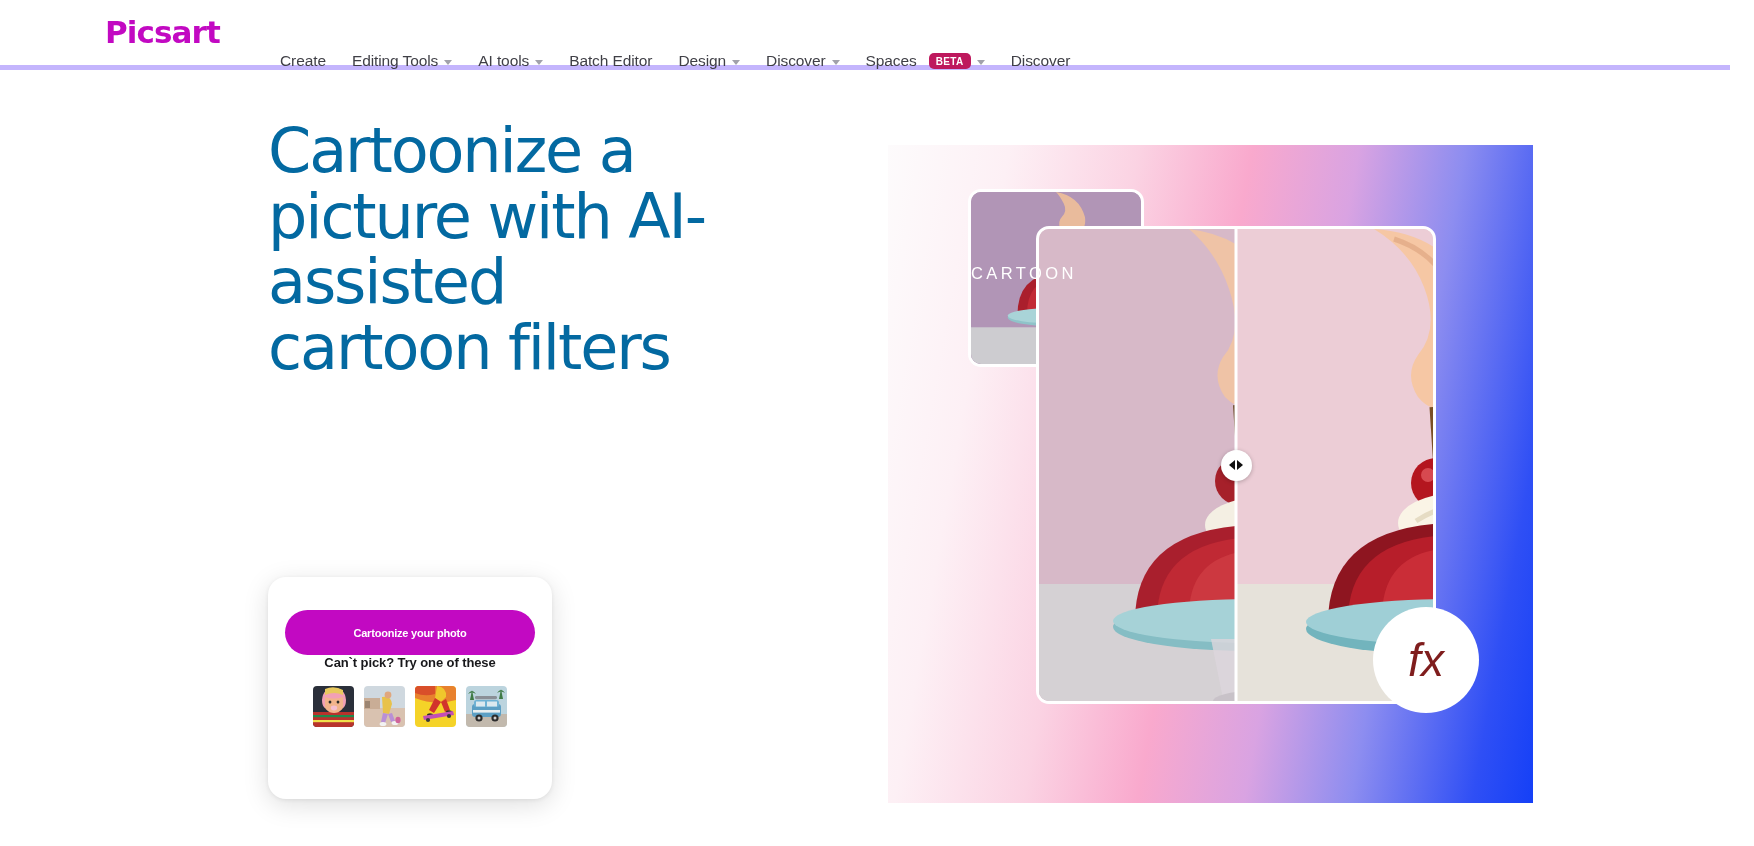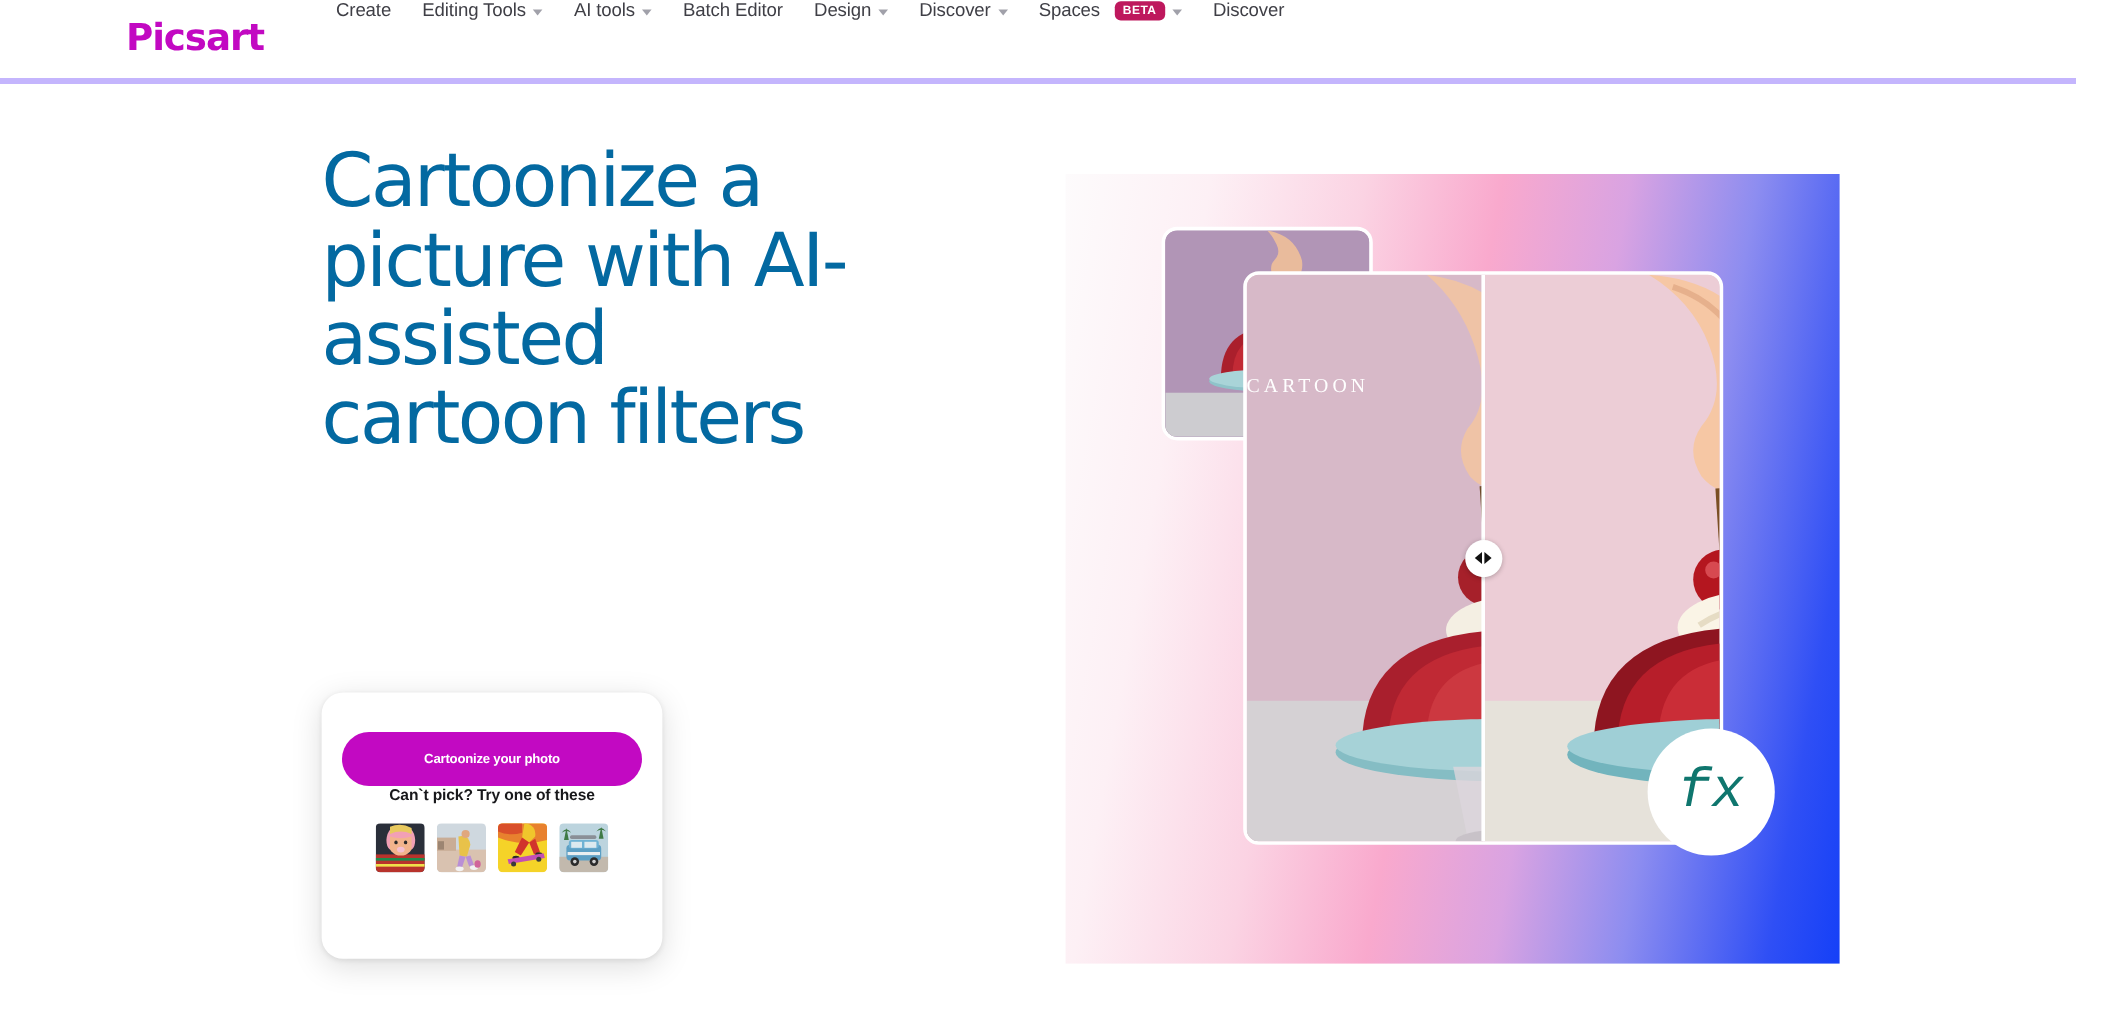--- a/index.html
+++ b/index.html
@@ -39,21 +39,21 @@
     cursor: pointer;
     font-family: "DejaVu Sans", sans-serif;
   }
 
   .nav {
     position: absolute;
     left: 280px;
     top: 0;
     height: 70px;
     display: flex;
-    align-items: flex-start;
+    align-items: flex-end;
     gap: 26px;
   }
 
   .nav-item {
     display: flex;
     align-items: center;
     gap: 6px;
     font-size: 15.5px;
     color: #3f3f46;
     cursor: pointer;
@@ -225,28 +225,27 @@
     border: 3px solid #ffffff;
     overflow: hidden;
     background: #b59ab8;
     cursor: pointer;
   }
 
   .cartoon-label {
     position: absolute;
     left: 0; right: 0;
     top: 72px;
-    text-align: right;
+    text-align: left;
     color: #ffffff;
     font-size: 16.5px;
     font-weight: 500;
     letter-spacing: 3.4px;
     z-index: 6;
-    font-family: Liberation Serif, serif;
-    margin-top: 48px;
+    font-family: Liberation Sans, sans-serif;
   }
 
   
   .compare-panel {
     position: absolute;
     left: 148px;
     top: 81px;
     width: 400px;
     height: 478px;
     border-radius: 13px;
@@ -310,24 +309,24 @@
     position: absolute;
     left: 485px;
     top: 462px;
     width: 106px;
     height: 106px;
     background: #ffffff;
     border-radius: 50%;
     display: flex;
     align-items: center;
     justify-content: center;
-    font-family: Liberation Mono, monospace;
+    font-family: Liberation Sans, sans-serif;
     font-style: italic;
     font-size: 46px;
-    color: #0f766e;
+    color: #7f1d1d;
     z-index: 20;
     cursor: pointer;
   }
 </style>
 </head>
 <body>
 
 <header class="header">
 
   <div class="logo">Picsart</div>

